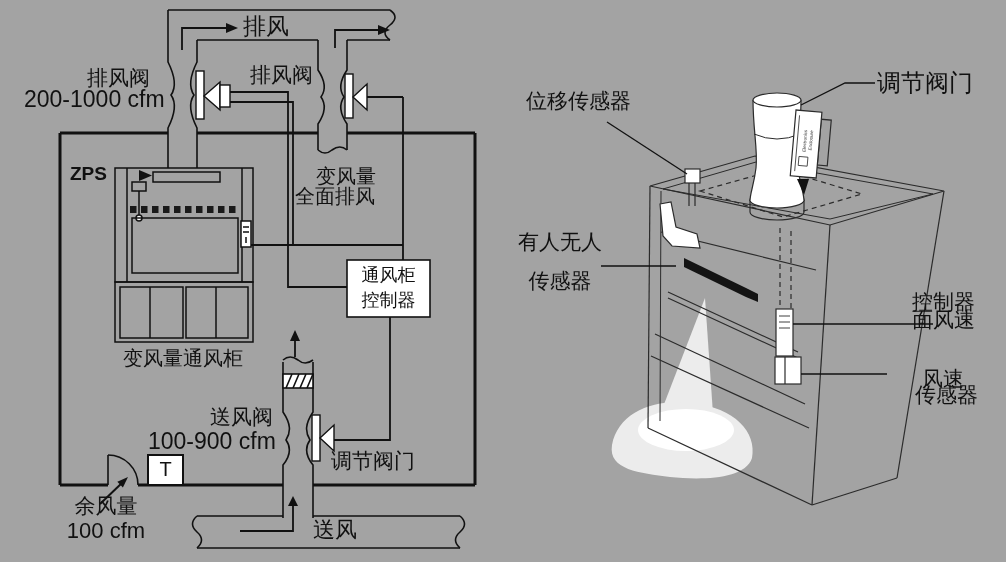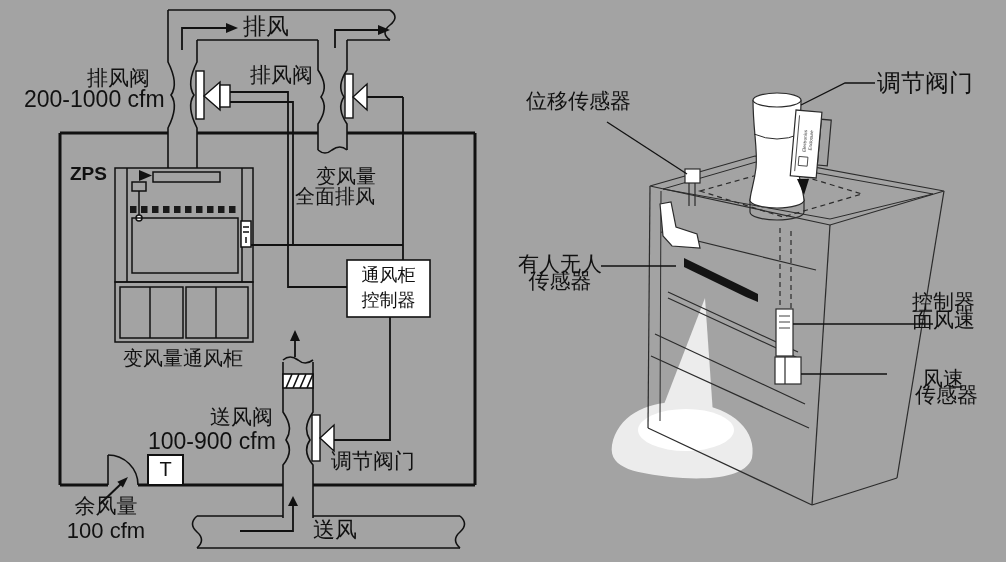--- a/index.html
+++ b/index.html
@@ -235,21 +235,21 @@
 <div class="lbl en ctr" style="left:148px;top:459px;width:35px;font-size:20px;">T</div>
 <div class="lbl cn" style="left:210px;top:406px;font-size:21px;">送风阀</div>
 <div class="lbl en" style="left:148px;top:429px;font-size:23px;">100-900 cfm</div>
 <div class="lbl cn" style="left:331px;top:450px;font-size:21px;">调节阀门</div>
 <div class="lbl cn ctr" style="left:58px;top:495px;width:96px;font-size:21px;">余风量</div>
 <div class="lbl en ctr" style="left:58px;top:519px;width:96px;font-size:22px;">100 cfm</div>
 <div class="lbl cn" style="left:313px;top:518px;font-size:22px;">送风</div>
 
 <div class="lbl cn" style="left:526px;top:90px;font-size:21px;">位移传感器</div>
 <div class="lbl cn" style="left:877px;top:71px;font-size:24px;">调节阀门</div>
-<div class="lbl cn ctr" style="left:510px;top:253px;width:100px;font-size:21px;">有人无人</div>
+<div class="lbl cn ctr" style="left:510px;top:231px;width:100px;font-size:21px;">有人无人</div>
 <div class="lbl cn ctr" style="left:510px;top:270px;width:100px;font-size:21px;">传感器</div>
 <div class="lbl cn" style="left:912px;top:261px;font-size:21px;margin-top:48px;">面风速</div>
 <div class="lbl cn" style="left:912px;top:291px;font-size:21px;">控制器</div>
 <div class="lbl cn" style="left:922px;top:356px;font-size:21px;margin-top:12px;">风速</div>
 <div class="lbl cn" style="left:915px;top:384px;font-size:21px;">传感器</div>
 
 
 </div>
 
 </body></html>

